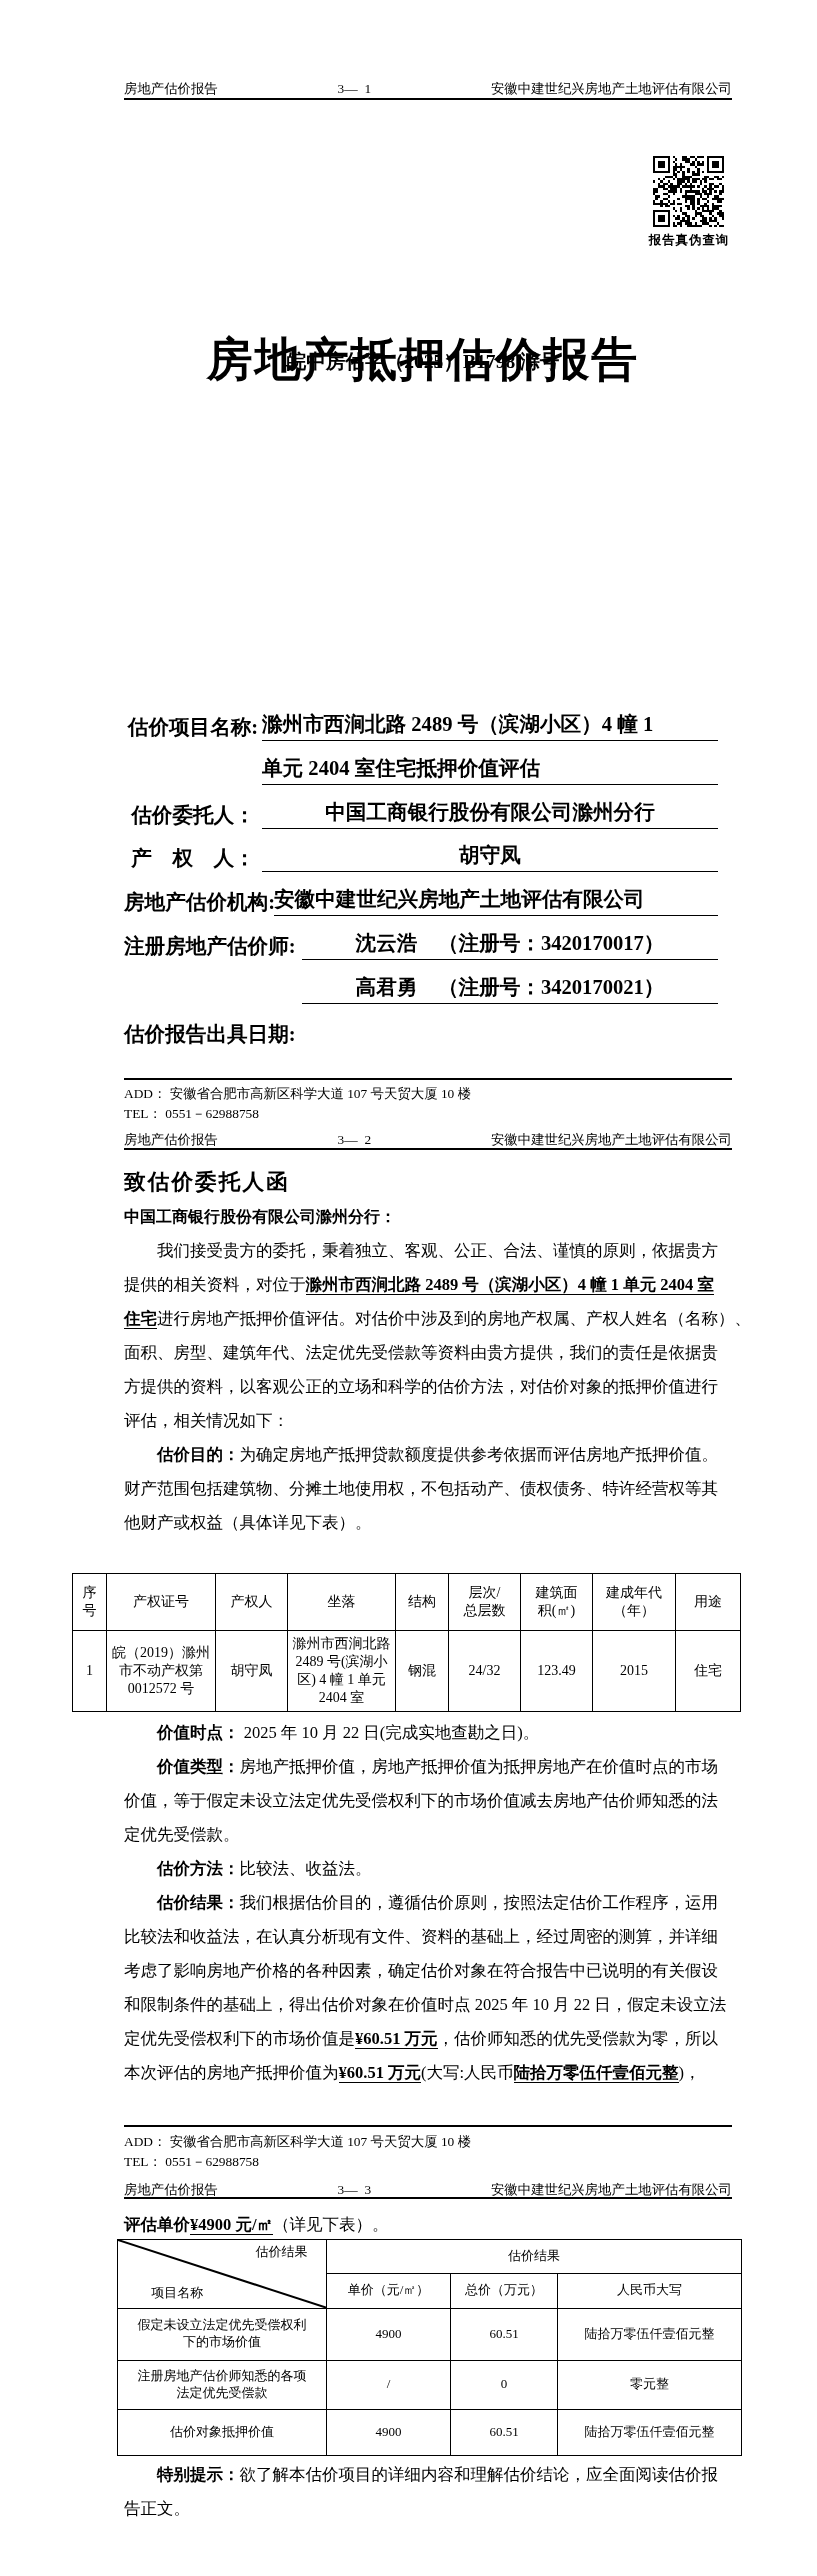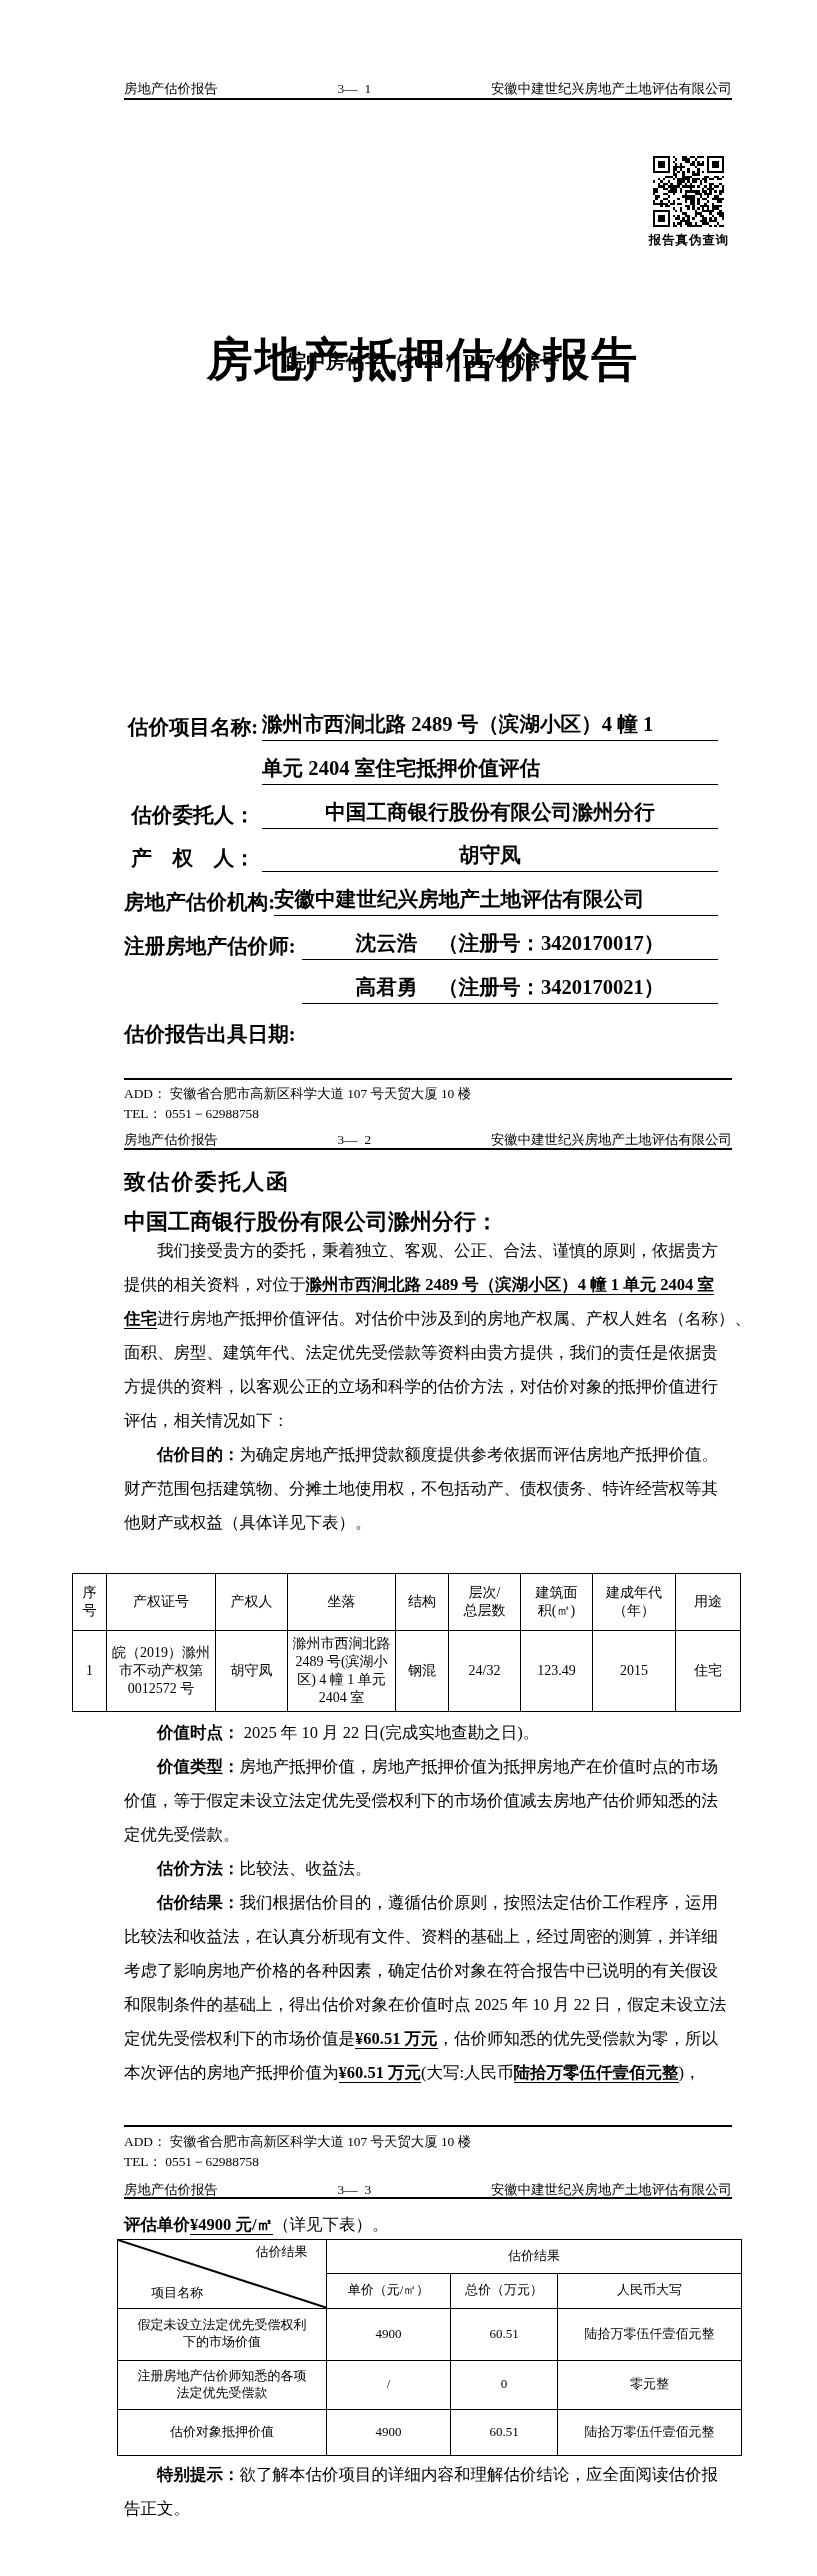--- a/index.html
+++ b/index.html
@@ -25,21 +25,21 @@
   .flabel{white-space:pre;flex:0 0 auto;}
   .lw1{width:138px;text-align:center;}.lw2{width:150px;}.lw3{width:178px;}
   .fval{flex:1 1 auto;border-bottom:1.5px solid #000;text-align:center;white-space:nowrap;padding-bottom:2.1px;}
   .fval.left{text-align:left;}
   .lines{position:absolute;left:124px;font-size:16.5px;line-height:34px;}
   .tline{white-space:nowrap;}
   .tline.ind{text-indent:33px;}
   .b{font-weight:bold;}
   .u{border-bottom:1.5px solid #000;}
   .lt-title{position:absolute;left:124px;top:1167px;width:598px;font-size:21.6px;font-weight:bold;letter-spacing:2.1px;}
-  .lt-salut{position:absolute;left:124px;top:1207px;font-size:22px;font-weight:bold;white-space:nowrap;}
+  .lt-salut{position:absolute;left:124px;top:1207px;font-size:16px;font-weight:bold;white-space:nowrap;}
   table{border-collapse:collapse;position:absolute;table-layout:fixed;}
   td{border:1px solid #000;text-align:center;vertical-align:middle;font-weight:normal;white-space:pre-line;padding:0 2.1px;line-height:1.3;}
   .t1{left:72px;top:1573px;width:669px;font-size:14px;}
   .t1 .hrow{height:57px;}
   .t1 .drow{height:81px;}
   .t2{left:117px;top:2239px;width:624px;font-size:13px;}
   .diagcell{position:relative;padding:0;}
   .diagcell svg{position:absolute;left:0;top:0;width:100%;height:100%;}
   .dt{position:absolute;top:4.1px;right:18.5px;}
   .db{position:absolute;bottom:5.2px;left:7.2px;margin-left:26px;}

